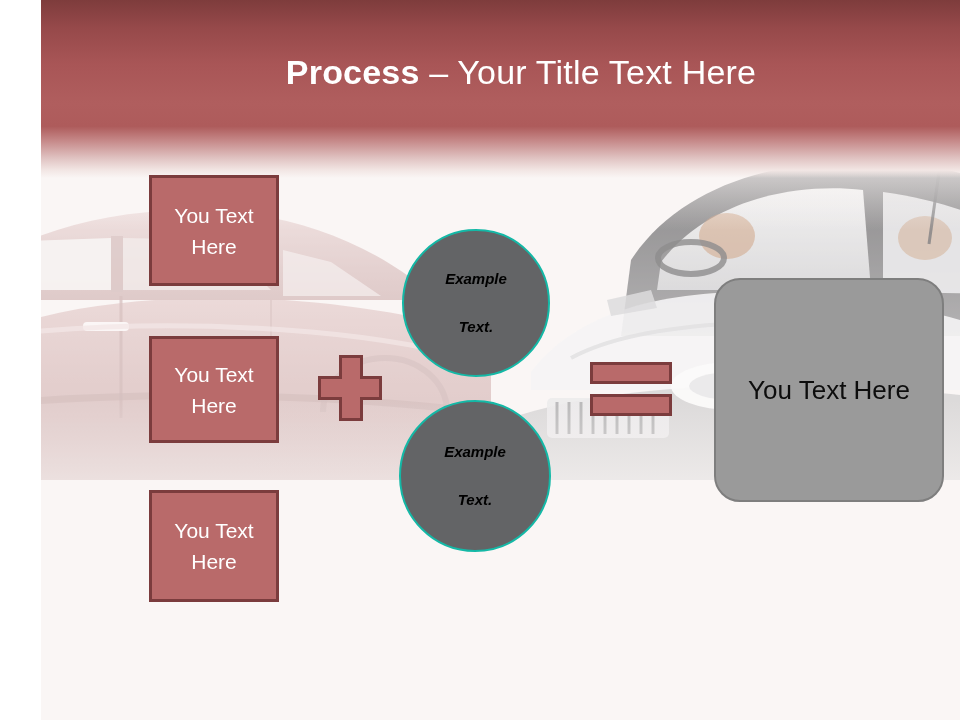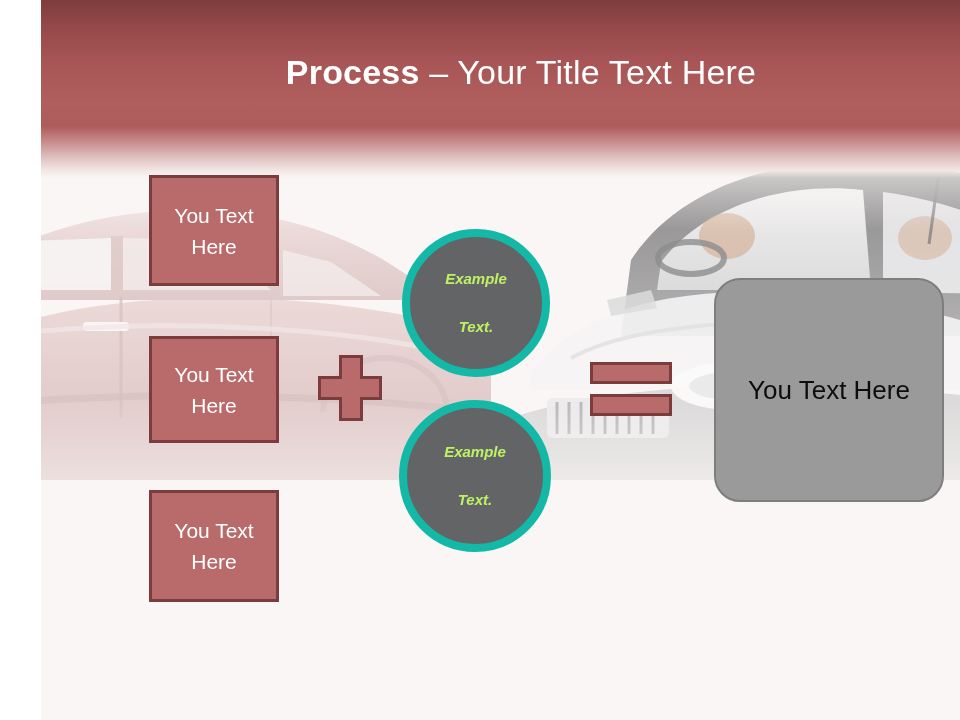--- a/index.html
+++ b/index.html
@@ -166,22 +166,22 @@
     left: 21px; top: 24px;
     width: 24px; height: 18px;
     background: #b96a6a;
   }
 
   
   .circle {
     position: absolute;
     border-radius: 50%;
     background: #636466;
-    border: 8px solid #14b8a6;
-    color: #bef264;
+    border: 2px solid #14b8a6;
+    color: #000000;
     font-size: 15px;
     line-height: 24px;
     font-weight: bold;
     font-style: italic;
     display: flex;
     align-items: center;
     justify-content: center;
     text-align: center;
     z-index: 10;
   }

